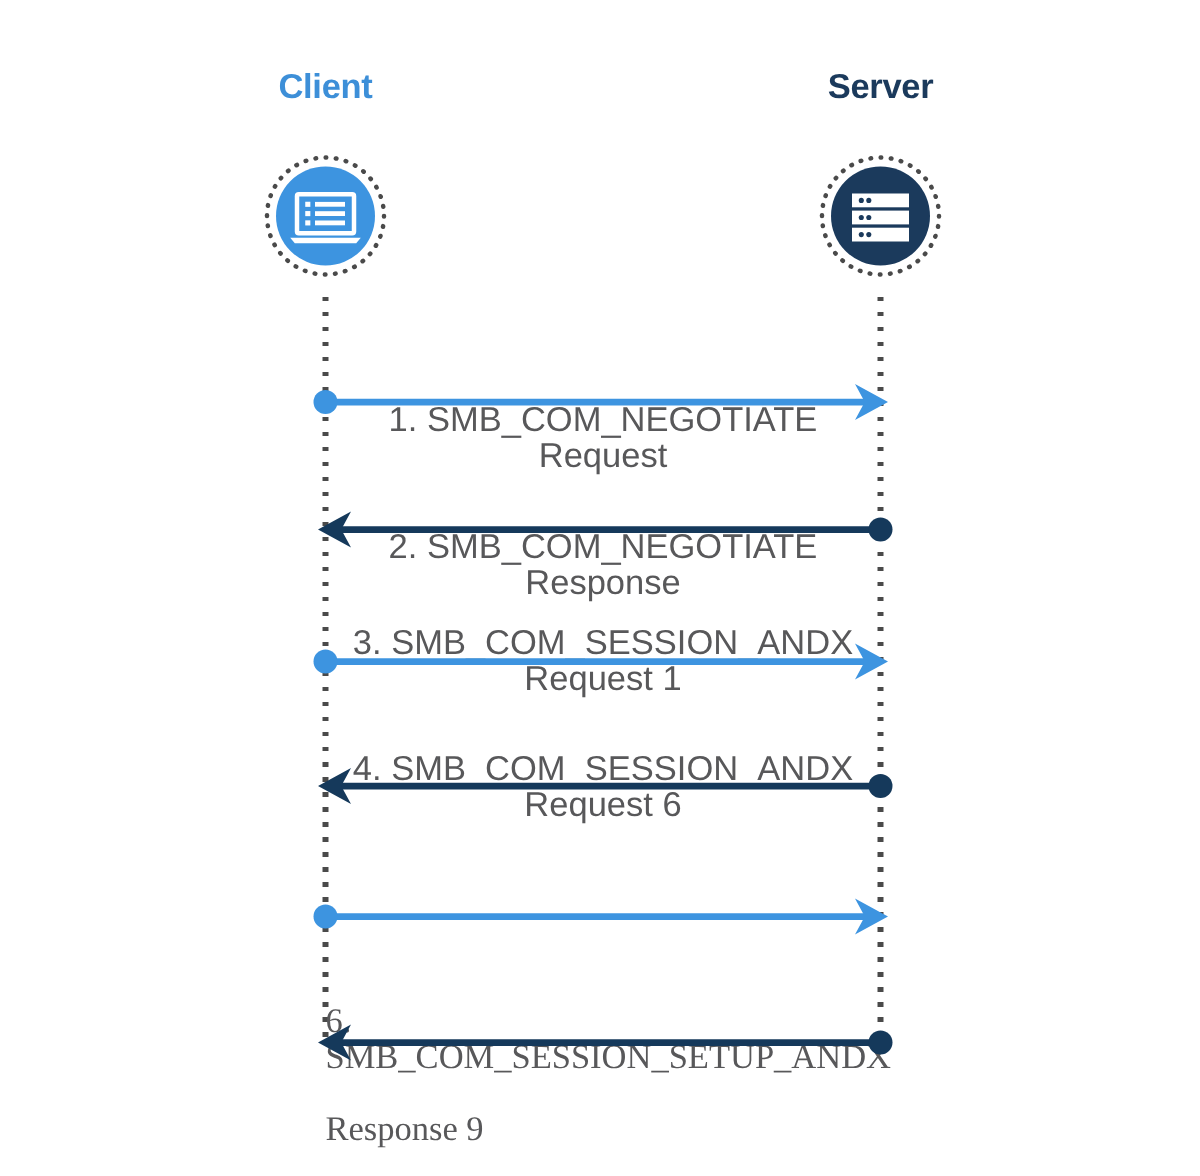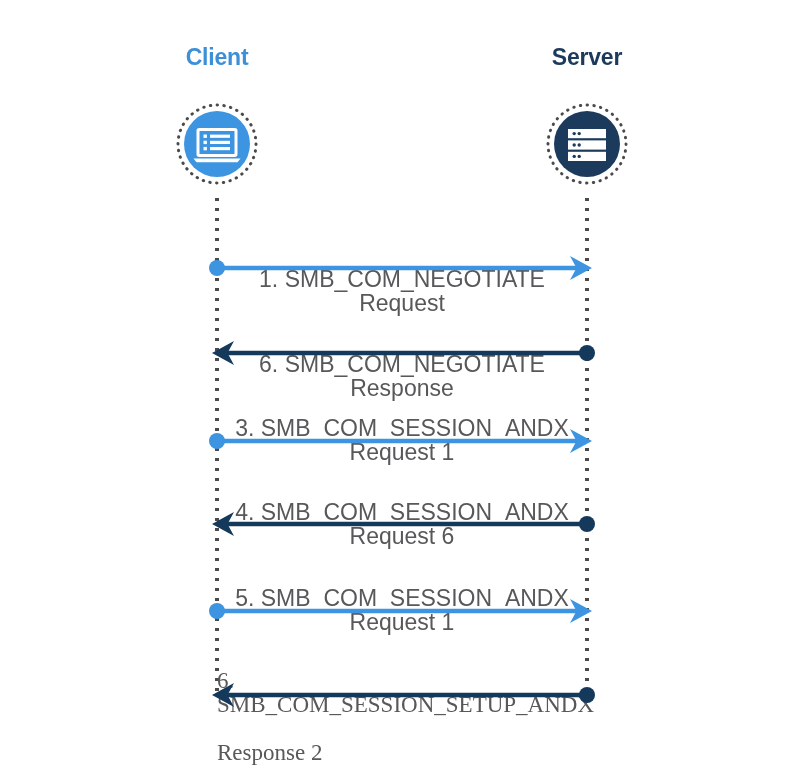--- a/index.html
+++ b/index.html
@@ -189,21 +189,21 @@
     </div>
     <svg class="arrow-svg" width="800" height="784">
       <line x1="217" y1="268" x2="582" y2="268" stroke="#3d94e0" stroke-width="4.5"></line>
       <circle cx="217" cy="268" r="8" fill="#3d94e0"></circle>
       <path d="M570 256 L592 268 L570 280 L576.5 268 Z" fill="#3d94e0"></path>
     </svg>
   </div>
 
   <div class="message">
     <div class="msg-label" style="top:328px;">
-      <span>6. SMB_COM_NEGOTIATE Response</span>
+      <span>2. SMB_COM_NEGOTIATE Response</span>
     </div>
     <svg class="arrow-svg" width="800" height="784">
       <line x1="222" y1="353" x2="587" y2="353" stroke="#15395b" stroke-width="4.5"></line>
       <circle cx="587" cy="353" r="8" fill="#15395b"></circle>
       <path d="M234 341 L212 353 L234 365 L227.5 353 Z" fill="#15395b"></path>
     </svg>
   </div>
 
   <div class="message">
     <div class="msg-label" style="top:392px;text-align:center;">
@@ -222,33 +222,32 @@
     </div>
     <svg class="arrow-svg" width="800" height="784">
       <line x1="222" y1="524" x2="587" y2="524" stroke="#15395b" stroke-width="4.5"></line>
       <circle cx="587" cy="524" r="8" fill="#15395b"></circle>
       <path d="M234 512 L212 524 L234 536 L227.5 524 Z" fill="#15395b"></path>
     </svg>
   </div>
 
   <div class="message">
     <div class="msg-label" style="top:562px;">
-      <div>5. SMB_COM_SESSION_ANDX Request 1</div>
     </div>
     <svg class="arrow-svg" width="800" height="784">
       <line x1="217" y1="611" x2="582" y2="611" stroke="#3d94e0" stroke-width="4.5"></line>
       <circle cx="217" cy="611" r="8" fill="#3d94e0"></circle>
       <path d="M570 599 L592 611 L570 623 L576.5 611 Z" fill="#3d94e0"></path>
     </svg>
   </div>
 
   <div class="message">
     <div class="msg-label left-ish" style="top:645px; width:340px;">
       <div>6. SMB_COM_SESSION_SETUP_ANDX</div>
-      <div>Response 2</div>
+      <div>Response 9</div>
     </div>
     <svg class="arrow-svg" width="800" height="784">
       <line x1="222" y1="695" x2="587" y2="695" stroke="#15395b" stroke-width="4.5"></line>
       <circle cx="587" cy="695" r="8" fill="#15395b"></circle>
       <path d="M234 683 L212 695 L234 707 L227.5 695 Z" fill="#15395b"></path>
     </svg>
   </div>
 
 </div>
 

